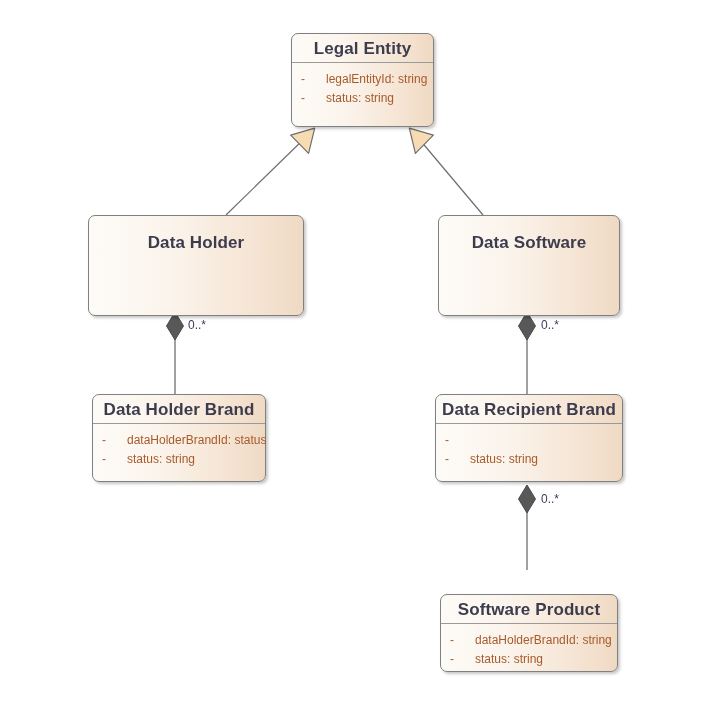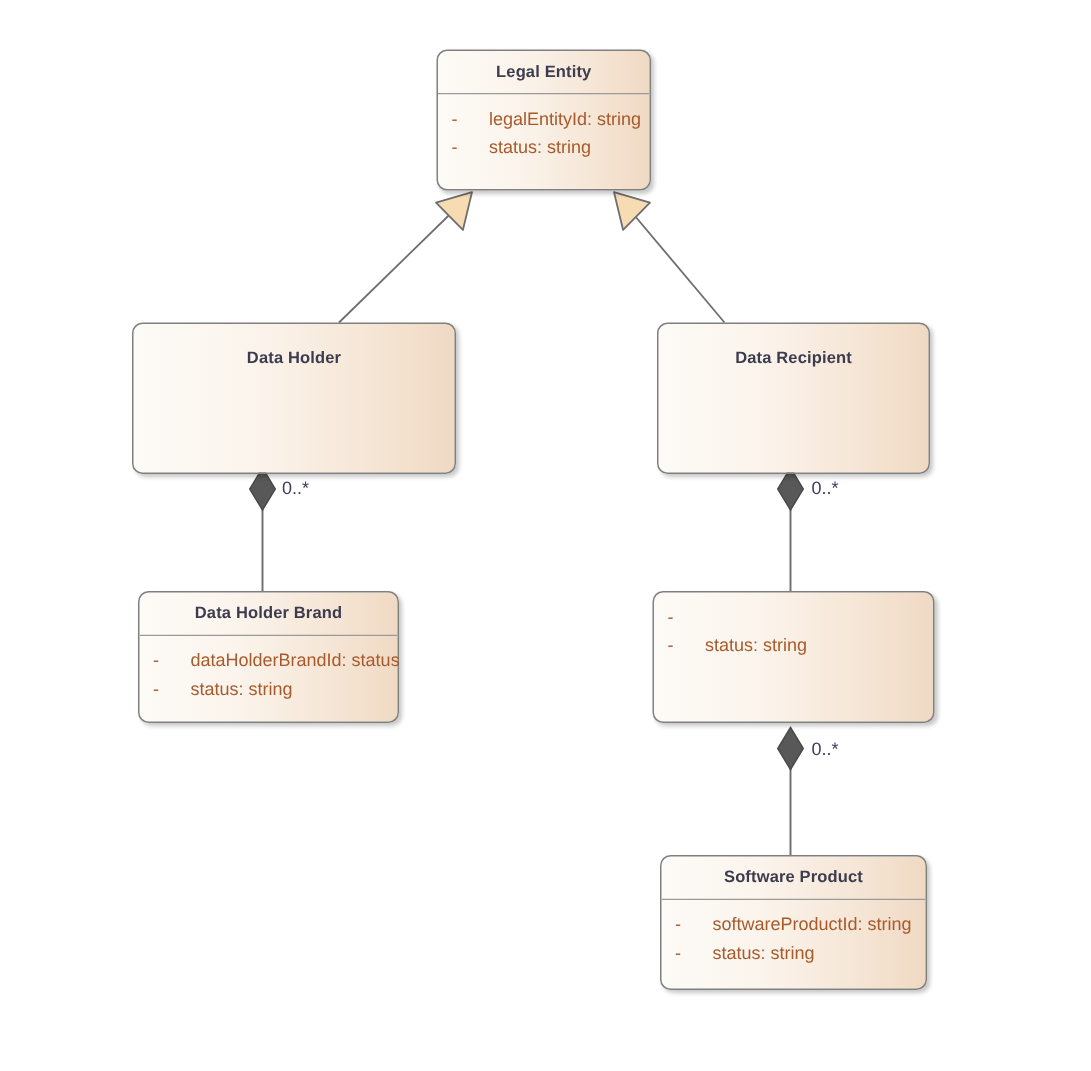--- a/index.html
+++ b/index.html
@@ -39,21 +39,21 @@
     box-sizing: border-box;
     border: 1px solid #808080;
     border-radius: 7px;
     background: linear-gradient(to right, #fdfbf7 0%, #fbf4ec 38%, #f5e4d3 78%, #efd9c3 100%);
     box-shadow: 2px 2px 3px rgba(0,0,0,0.22);
     overflow: visible;
   }
 
   .uml-title {
     text-align: center;
-    font-size: 11px;
+    font-size: 17px;
     font-weight: bold;
     color: #3c3c4e;
     letter-spacing: 0.1px;
     line-height: 1;
     padding: 0;
     white-space: nowrap;
   }
 
   
   .uml-class.titleonly .uml-title {
@@ -158,59 +158,62 @@
         <span class="sig">status: string</span>
       </li>
     </ul>
   </div>
 
   <div class="uml-class titleonly" style="left:88px; top:215px; width:216px; height:101px;">
     <div class="uml-title">Data Holder</div>
   </div>
 
   <div class="uml-class titleonly" style="left:438px; top:215px; width:182px; height:101px;">
-    <div class="uml-title">Data Recipient</div>
+    <div class="uml-title">Data Software</div>
   </div>
 
   <div class="uml-class compartmented" style="left:92px; top:394px; width:174px; height:88px;">
     <div class="uml-header">
       <span class="uml-title">Data Holder Brand</span>
     </div>
     <ul class="uml-attrs">
       <li class="uml-attr">
         <span class="vis">-</span>
         <span class="sig">dataHolderBrandId: status</span>
       </li>
       <li class="uml-attr">
         <span class="vis">-</span>
         <span class="sig">status: string</span>
       </li>
     </ul>
   </div>
 
   <div class="uml-class compartmented" style="left:435px; top:394px; width:188px; height:88px;">
-    <ul class="uml-attrs">
-      <li class="uml-attr">
-        <span class="vis">-</span>
-      </li>
-      <li class="uml-attr">
-        <span class="vis">-</span>
-        <span class="sig">status: string</span>
-      </li>
-    </ul>
-  </div>
-
-  <div class="uml-class compartmented" style="left:440px; top:570px; width:178px; height:90px;">
+    <div class="uml-header">
+      <span class="uml-title">Data Recipient Brand</span>
+    </div>
+    <ul class="uml-attrs">
+      <li class="uml-attr">
+        <span class="vis">-</span>
+      </li>
+      <li class="uml-attr">
+        <span class="vis">-</span>
+        <span class="sig">status: string</span>
+      </li>
+    </ul>
+  </div>
+
+  <div class="uml-class compartmented" style="left:440px; top:594px; width:178px; height:78px;">
     <div class="uml-header">
       <span class="uml-title">Software Product</span>
     </div>
     <ul class="uml-attrs">
       <li class="uml-attr">
         <span class="vis">-</span>
-        <span class="sig">softwareProductId: string</span>
+        <span class="sig">dataHolderBrandId: string</span>
       </li>
       <li class="uml-attr">
         <span class="vis">-</span>
         <span class="sig">status: string</span>
       </li>
     </ul>
   </div>
 
 </div>
 

